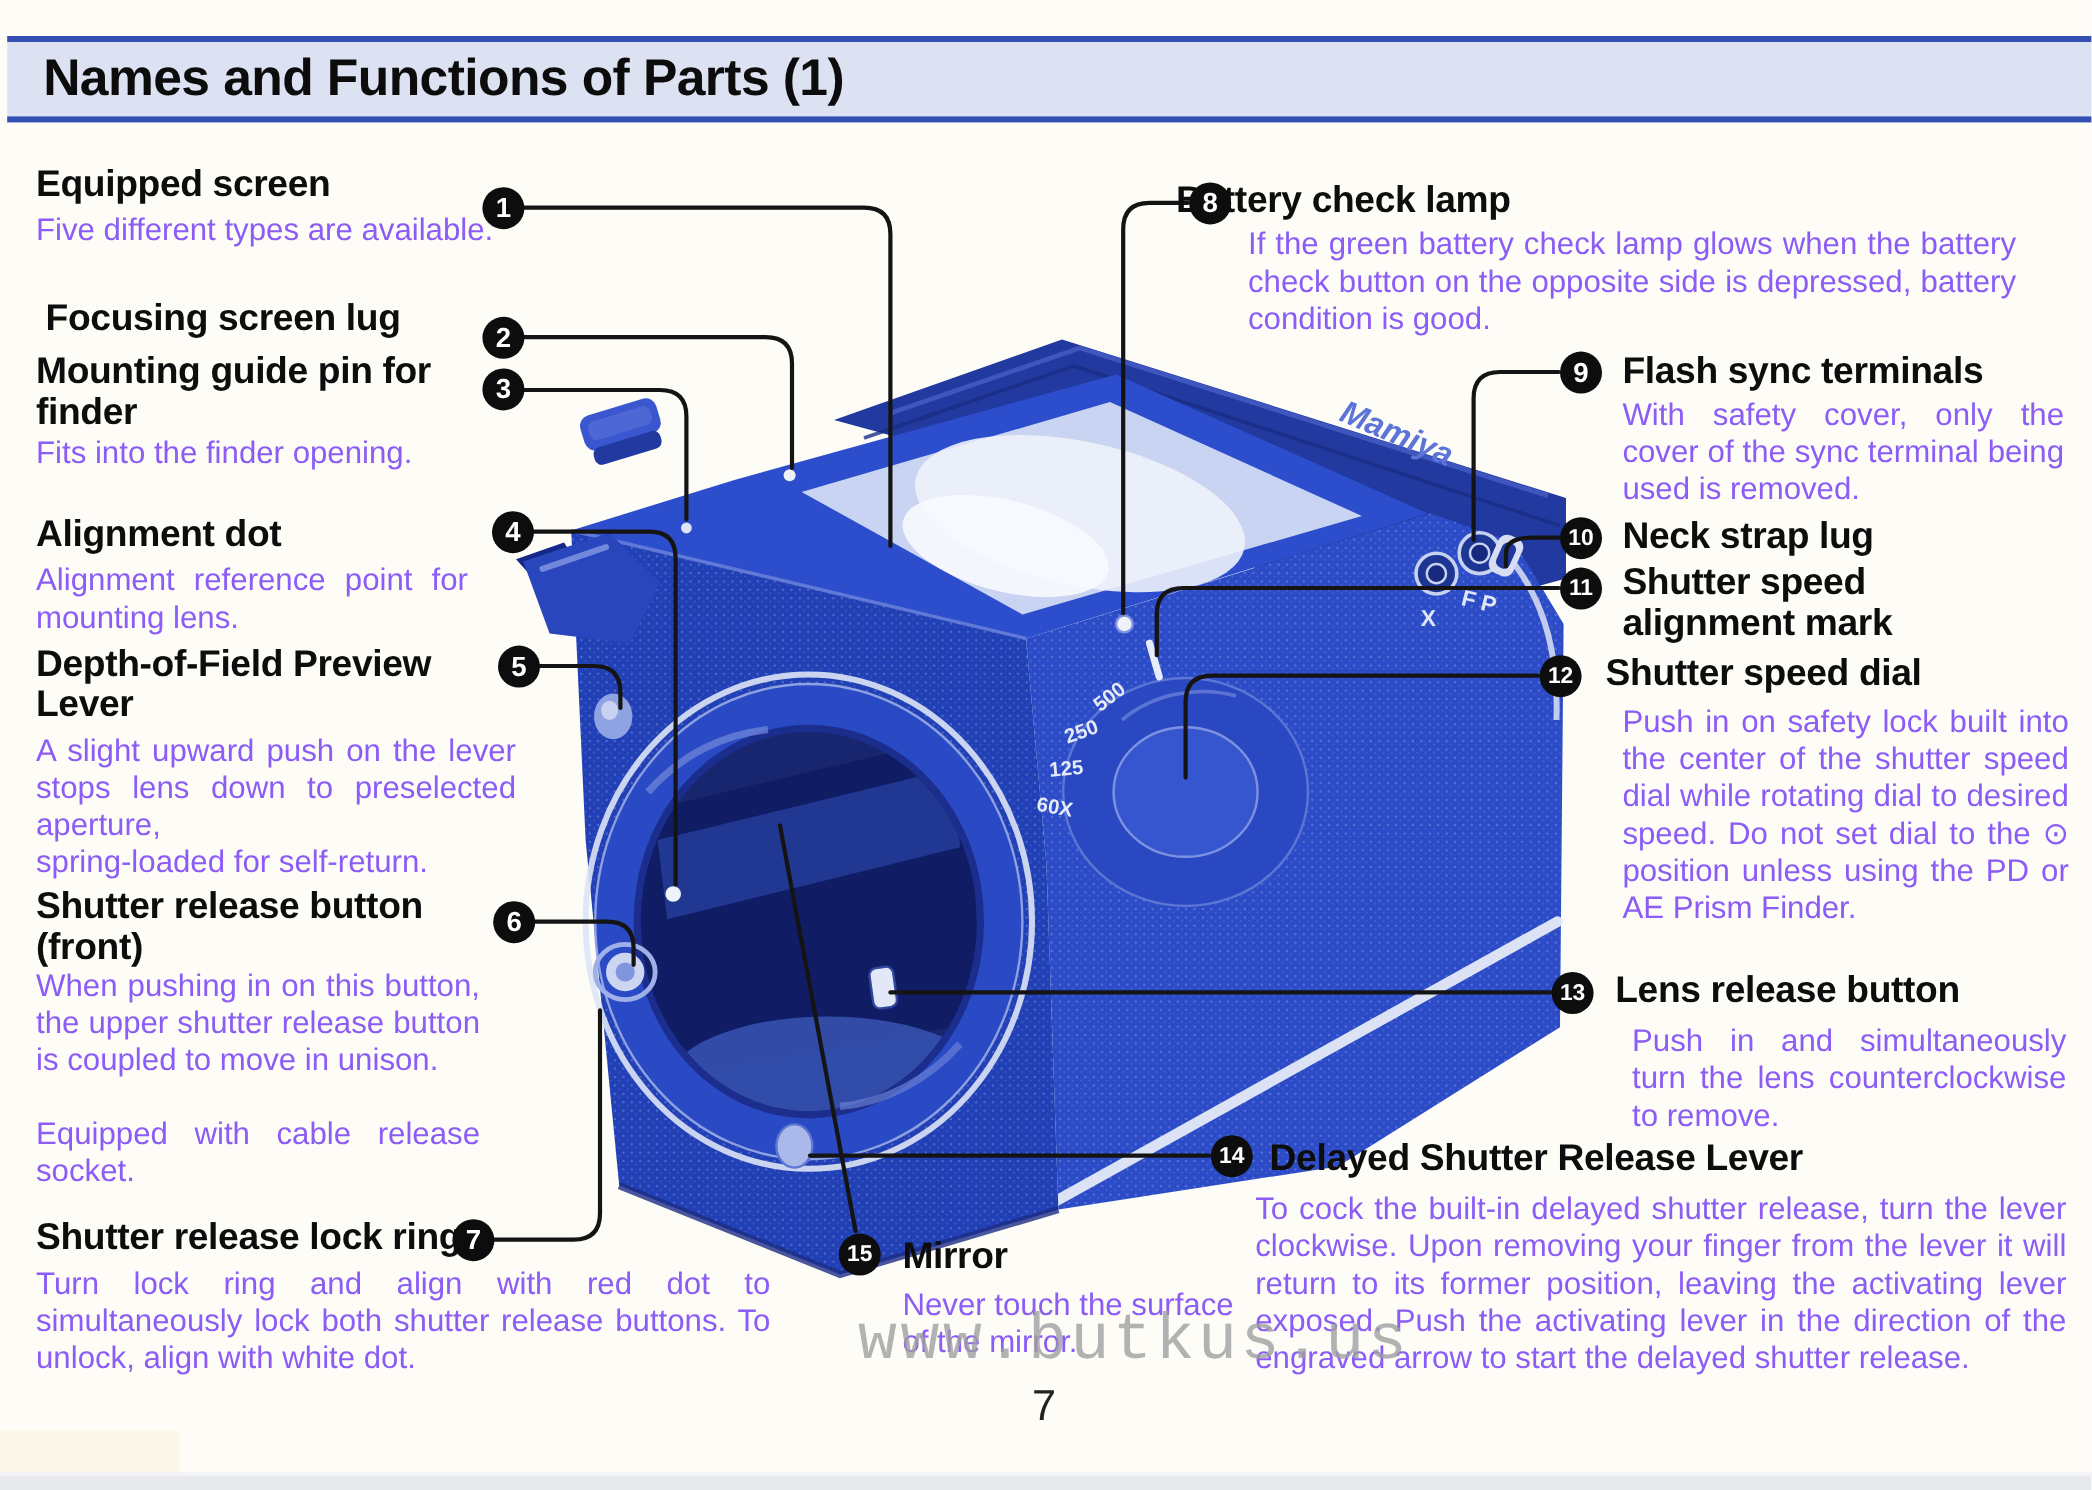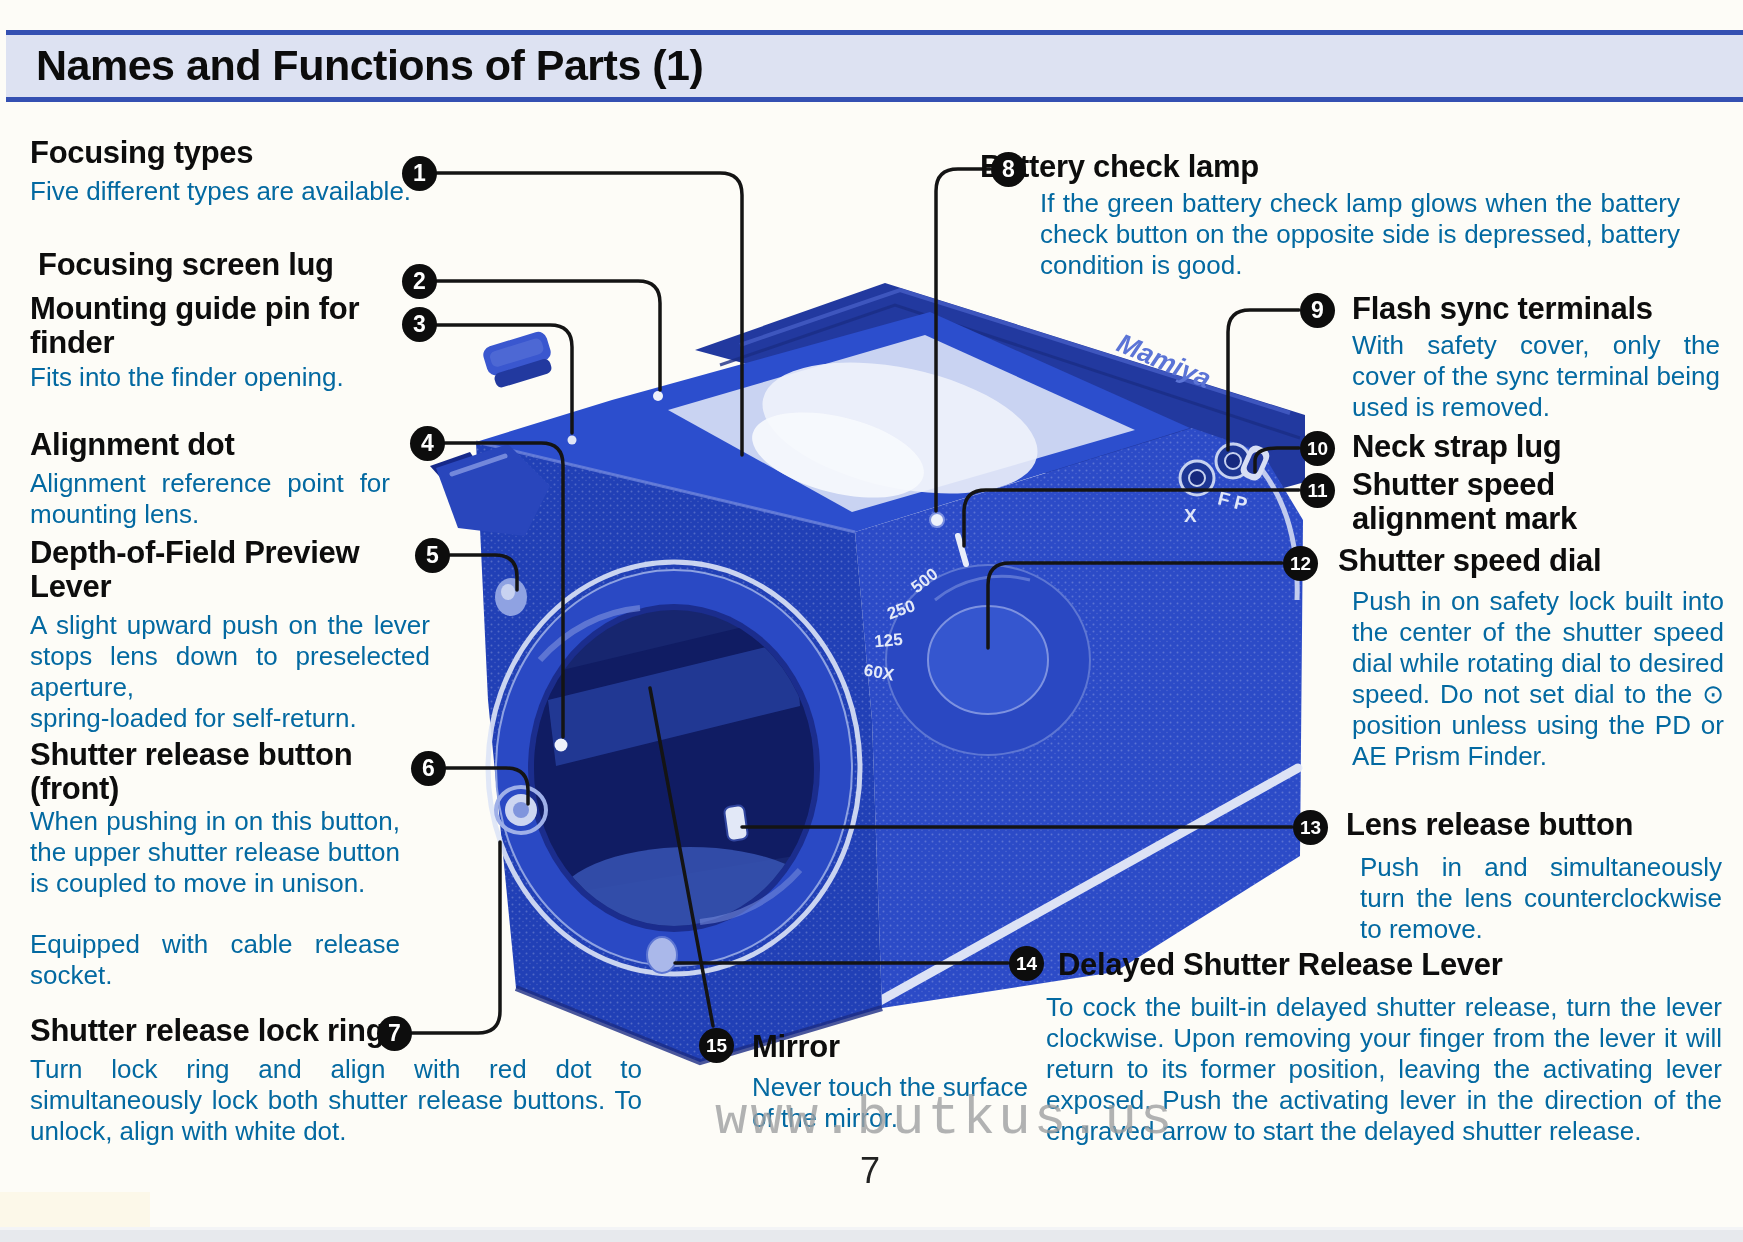--- a/index.html
+++ b/index.html
@@ -5,21 +5,21 @@
   html,body{margin:0;padding:0;background:#ffffff;}
   #page{position:relative;width:1743px;height:1242px;background:#fdfcf7;overflow:hidden;
         font-family:"Liberation Sans",sans-serif;color:#121212;padding-left:48px;}
   .abs{position:absolute;}
   
   #hdr{left:6px;top:30px;width:1737px;height:62px;background:#dde2f2;
        border-top:5px solid #3450b2;border-bottom:5px solid #3450b2;z-index:2;}
   #hdr .t{margin:0;padding:6px 0 0 30px;font-size:43px;font-weight:bold;letter-spacing:-0.5px;color:#0c0c0c;}
   
   .ttl{font-size:31px;font-weight:bold;line-height:34px;letter-spacing:-0.3px;color:#0d0d0d;z-index:3;}
-  .bd{font-size:26px;line-height:31px;text-align:justify;color:#0369a1;z-index:3;}
+  .bd{font-size:26px;line-height:31px;text-align:justify;color:#8b5cf6;z-index:3;}
   .bd.nj{text-align:left;}
   .circ{width:35px;height:35px;border-radius:50%;background:#0d0d0d;color:#fff;
         font-size:23px;font-weight:bold;text-align:center;line-height:35px;z-index:4;}
   .circ.c2{font-size:19px;}
   #wm{font-family:Liberation Mono, monospace;font-size:54px;color:#9fa0a2;opacity:.8;
       letter-spacing:3px;z-index:5;}
   #pgnum{font-size:36px;color:#222;z-index:3;}
   #botstrip{left:0;bottom:0;width:1743px;height:12px;background:#e7e9ed;border-top:3px solid #f3f4f6;z-index:2;}
   #edger{right:0;top:0;width:8px;height:1242px;background:#f2f2ee;z-index:1;}
   #smudge{left:0;top:1192px;width:150px;height:42px;background:#fbf7e2;opacity:.7;z-index:1;}
@@ -164,21 +164,21 @@
   <div class="abs circ" style="left:377px;top:1016px">7</div>
   <div class="abs circ" style="left:991px;top:152px">8</div>
   <div class="abs circ" style="left:1300px;top:293px">9</div>
   <div class="abs circ c2" style="left:1300px;top:431px">10</div>
   <div class="abs circ c2" style="left:1300px;top:473px">11</div>
   <div class="abs circ c2" style="left:1283px;top:546px">12</div>
   <div class="abs circ c2" style="left:1293px;top:810px">13</div>
   <div class="abs circ c2" style="left:1009px;top:946px">14</div>
   <div class="abs circ c2" style="left:699px;top:1028px">15</div>
 
-  <div class="abs ttl" style="left:30px;top:136px;width:370px">Focusing types</div>
+  <div class="abs ttl" style="left:30px;top:136px;width:370px">Equipped screen</div>
   <div class="abs bd" style="left:30px;top:176px;width:395px">Five different types are available.</div>
 
   <div class="abs ttl" style="left:30px;top:292px;width:374px">Mounting guide pin for finder</div>
 
   <div class="abs ttl" style="left:38px;top:248px;width:370px">Focusing screen lug</div>
   <div class="abs bd nj" style="left:30px;top:362px;width:420px">Fits into the finder opening.</div>
 
   <div class="abs ttl" style="left:30px;top:428px;width:370px">Alignment dot</div>
   <div class="abs bd" style="left:30px;top:468px;width:360px">Alignment reference point for mounting lens.</div>
 

